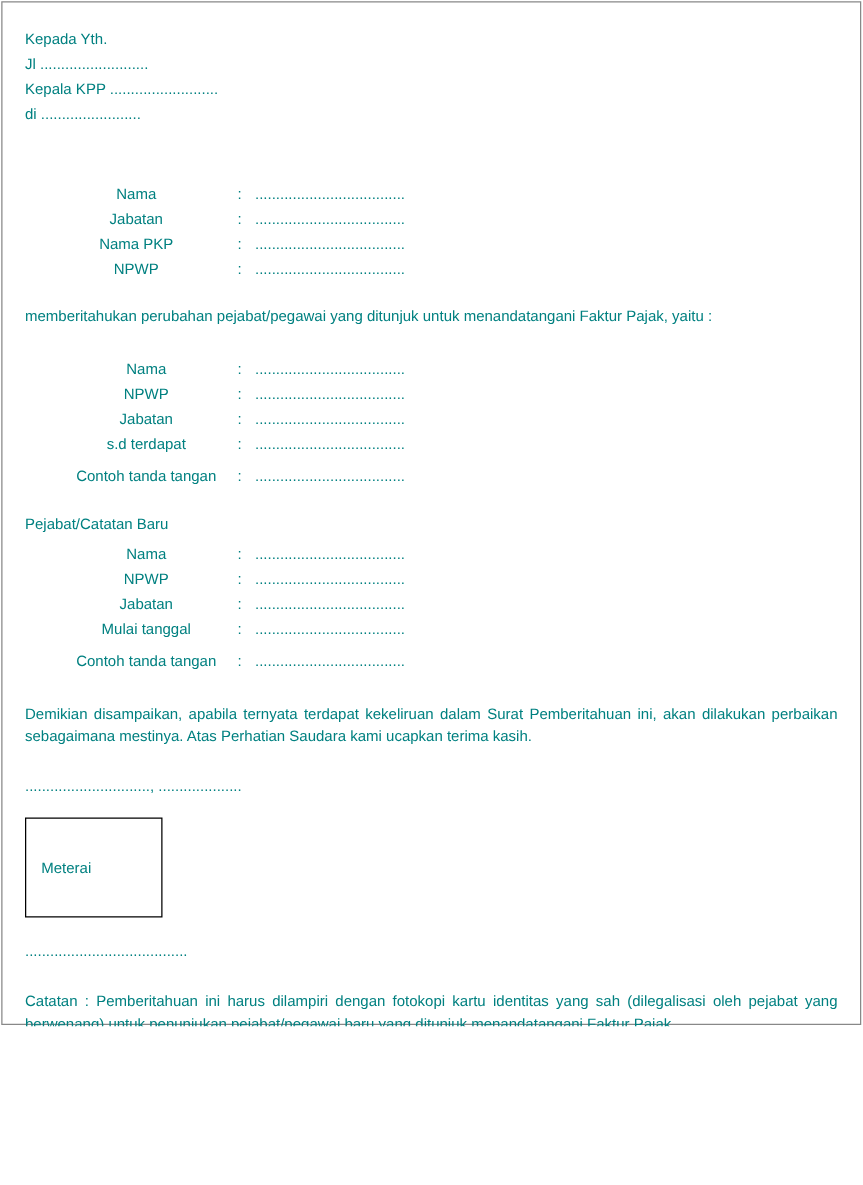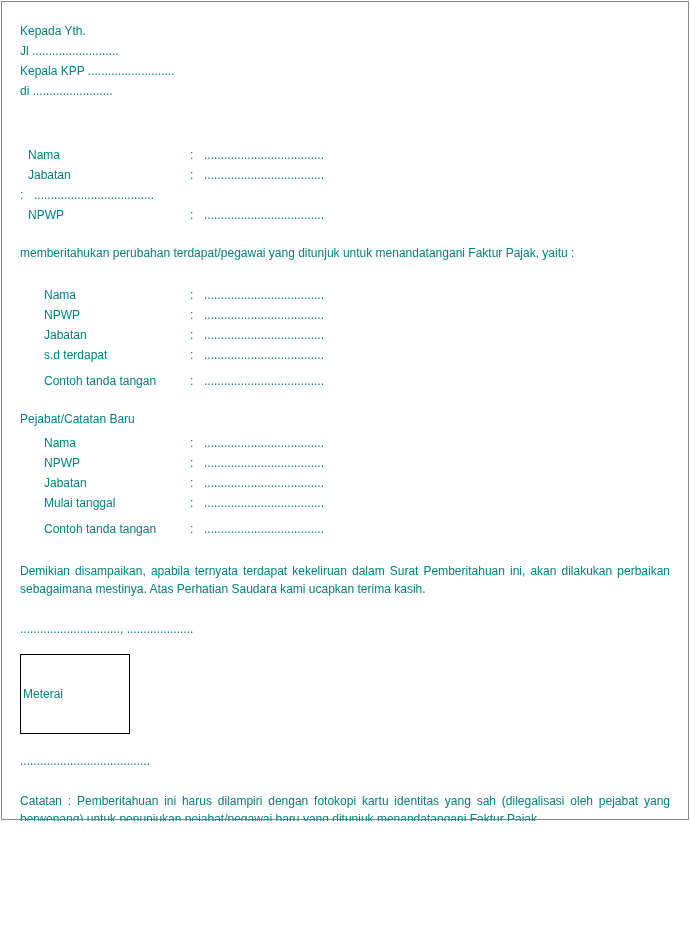--- a/index.html
+++ b/index.html
@@ -7,34 +7,34 @@
       font-family: Verdana, Tahoma, sans-serif;
       background: #ffffff;
       color: #008080;
       font-size: 12px;
       line-height: 1.5;
     }
     .page-border { border: 1px solid #888; width: 688px; height: 819px; margin: 1px; padding: 20px 18px; position: relative; }
     .header-block { margin-bottom: 28px; }
     .header-line { margin-bottom: 2px; }
     .row { display: flex; margin-bottom: 2px; }
-    .label-col { width: 170px; }
+    .label-col { width: 170px; text-align: center; }
     .label-col.indent { padding-left: 24px; width: 170px; }
     .colon { width: 14px; }
     .dots { white-space: nowrap; }
     .section-gap { height: 18px; }
     .sub-gap { height: 6px; }
     .para { text-align: justify; margin-top: 24px; }
     .date-line { margin-top: 22px; }
     .meterai-box {
       border: 1px solid #000;
       width: 110px; height: 80px;
       margin-top: 16px;
       display: flex; align-items: center;
-      padding-left: 2px;
+      padding-left: 12px;
     }
     .sig-dots { margin-top: 18px; }
     .catatan { text-align: justify; margin-top: 22px; }
   </style>
 </head>
 <body>
 
 <div class="page-border">
 
   <div class="header-block">
@@ -50,31 +50,32 @@
     <div class="label-col" style="padding-left:8px">Nama</div>
     <div class="colon">:</div>
     <div class="dots">....................................</div>
   </div>
   <div class="row">
     <div class="label-col" style="padding-left:8px">Jabatan</div>
     <div class="colon">:</div>
     <div class="dots">....................................</div>
   </div>
   <div class="row">
+    <div class="label-col" style="padding-left:8px">Nama PKP</div>
     <div class="colon">:</div>
     <div class="dots">....................................</div>
   </div>
   <div class="row">
     <div class="label-col" style="padding-left:8px">NPWP</div>
     <div class="colon">:</div>
     <div class="dots">....................................</div>
   </div>
 
   <div class="section-gap"></div>
-  <div>memberitahukan perubahan terdapat/pegawai yang ditunjuk untuk menandatangani Faktur Pajak, yaitu :</div>
+  <div>memberitahukan perubahan pejabat/pegawai yang ditunjuk untuk menandatangani Faktur Pajak, yaitu :</div>
   <div class="section-gap"></div>
 
   <div class="sub-gap"></div>
   <div class="row">
     <div class="label-col indent">Nama</div>
     <div class="colon">:</div>
     <div class="dots">....................................</div>
   </div>
   <div class="row">
     <div class="label-col indent">NPWP</div>

